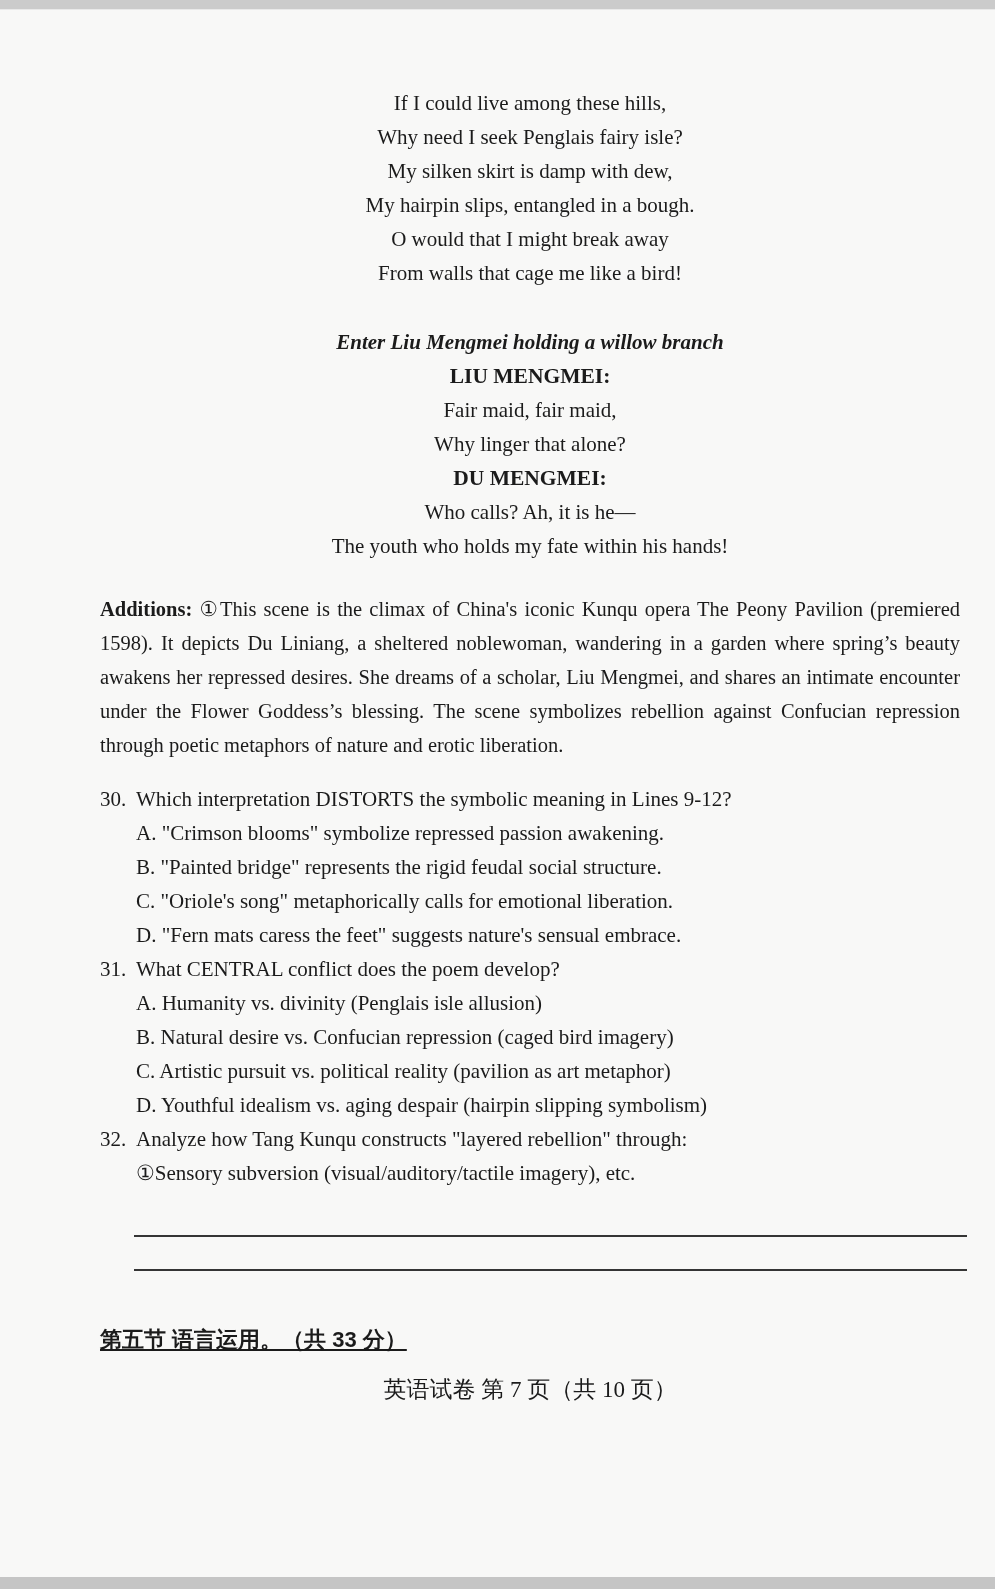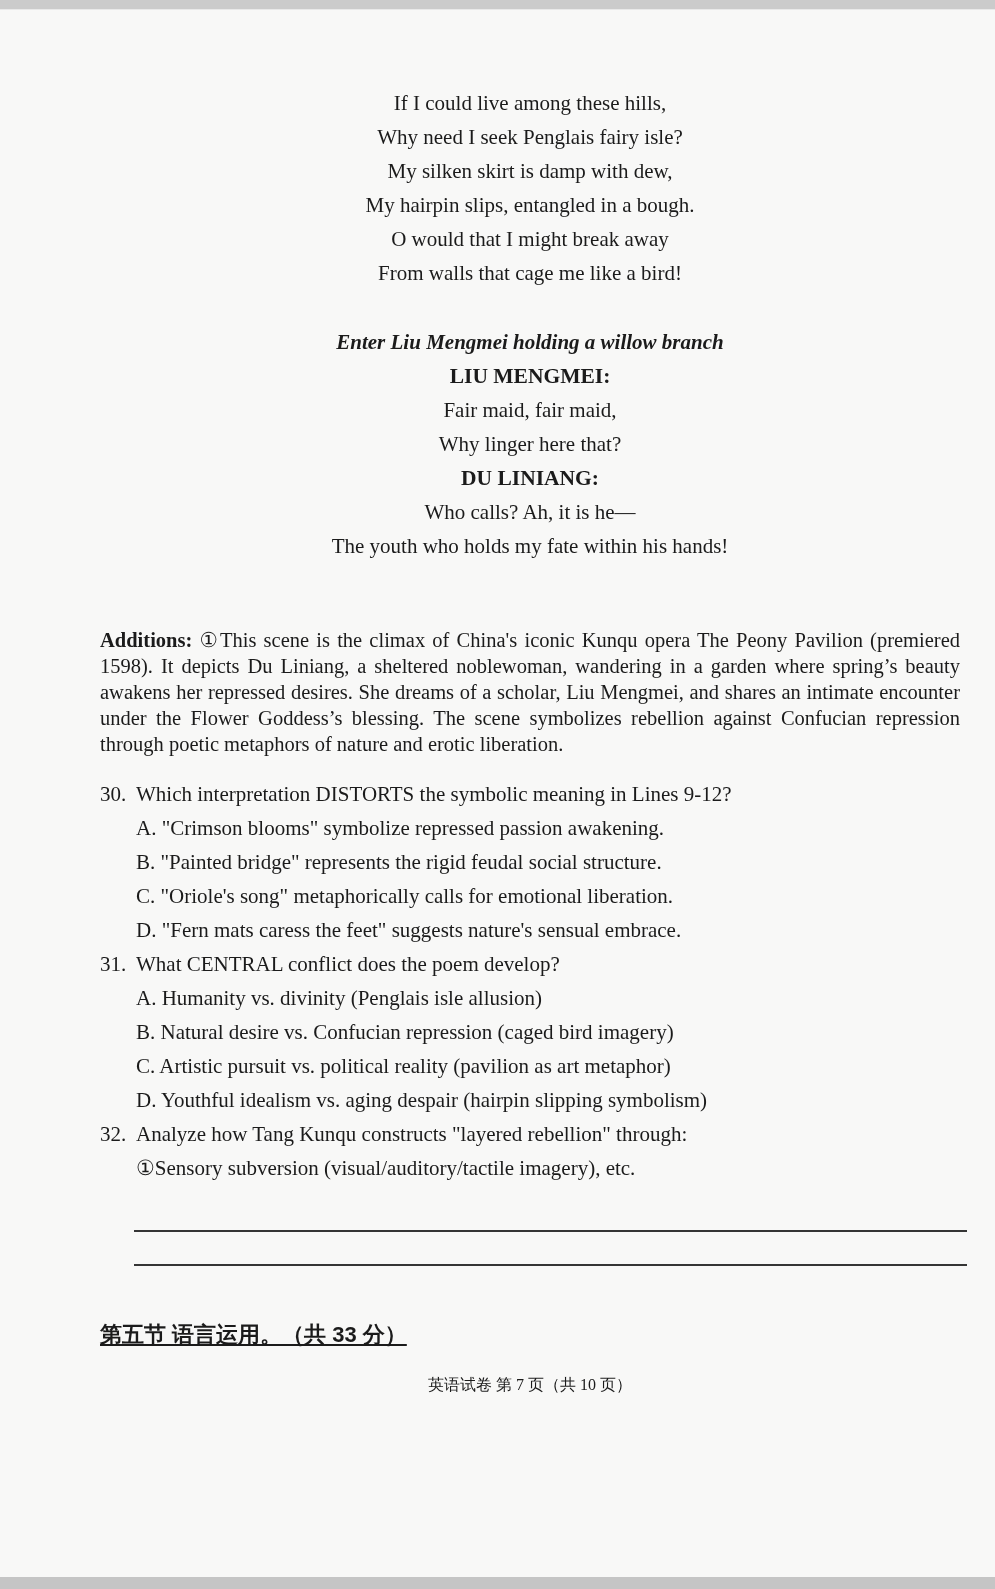--- a/index.html
+++ b/index.html
@@ -38,23 +38,23 @@
   }
   .speaker {
     text-align: center;
     font-size: 21.5px;
     line-height: 34px;
     font-weight: bold;
   }
   .speaker.first { }
 
   .additions {
-    margin-top: 64px;
+    margin-top: 29px;
     font-size: 20.5px;
-    line-height: 26px;
+    line-height: 34px;
     text-align: justify;
   }
   .additions b { font-family: "Liberation Serif", serif; }
 
   .questions { margin-top: 20px; }
   .qline {
     font-size: 21px;
     line-height: 34px;
     padding-left: 36px;
     text-indent: -36px;
@@ -80,21 +80,21 @@
     margin-top: 54px;
     font-size: 22px;
     line-height: 30px;
     font-weight: bold;
     font-family: "Liberation Sans", "DejaVu Sans", sans-serif;
     text-decoration: underline;
   }
   .footer-cn {
     margin-top: 22px;
     text-align: center;
-    font-size: 16px;
+    font-size: 23px;
     line-height: 26px;
     font-family: "Liberation Serif", "DejaVu Serif", serif;
   }
 </style>
 </head>
 <body>
 
 <div>
   <div class="scan-bar top"></div>
 
@@ -106,22 +106,22 @@
       <p>My silken skirt is damp with dew,</p>
       <p>My hairpin slips, entangled in a bough.</p>
       <p>O would that I might break away</p>
       <p>From walls that cage me like a bird!</p>
     </div>
 
     <div>
       <p class="stage">Enter Liu Mengmei holding a willow branch</p>
       <p class="speaker first">LIU MENGMEI:</p>
       <p class="dline">Fair maid, fair maid,</p>
-      <p class="dline">Why linger here that?</p>
-      <p class="speaker">DU LINIANG:</p>
+      <p class="dline">Why linger that alone?</p>
+      <p class="speaker">DU MENGMEI:</p>
       <p class="dline">Who calls? Ah, it is he—</p>
       <p class="dline">The youth who holds my fate within his hands!</p>
     </div>
 
     <p class="additions"><b>Additions:</b> <span>①This scene is the climax of China's iconic Kunqu opera The Peony Pavilion (premiered 1598). It depicts Du Liniang, a sheltered noblewoman, wandering in a garden where spring’s beauty awakens her repressed desires. She dreams of a scholar, Liu Mengmei, and shares an intimate encounter under the Flower Goddess’s blessing. The scene symbolizes rebellion against Confucian repression through poetic metaphors of nature and erotic liberation.</span></p>
 
     <div class="questions">
 
       <div class="qblock">
         <p class="qline"><span class="qnum">30.</span><span>Which interpretation DISTORTS the symbolic meaning in Lines 9-12?</span></p>

